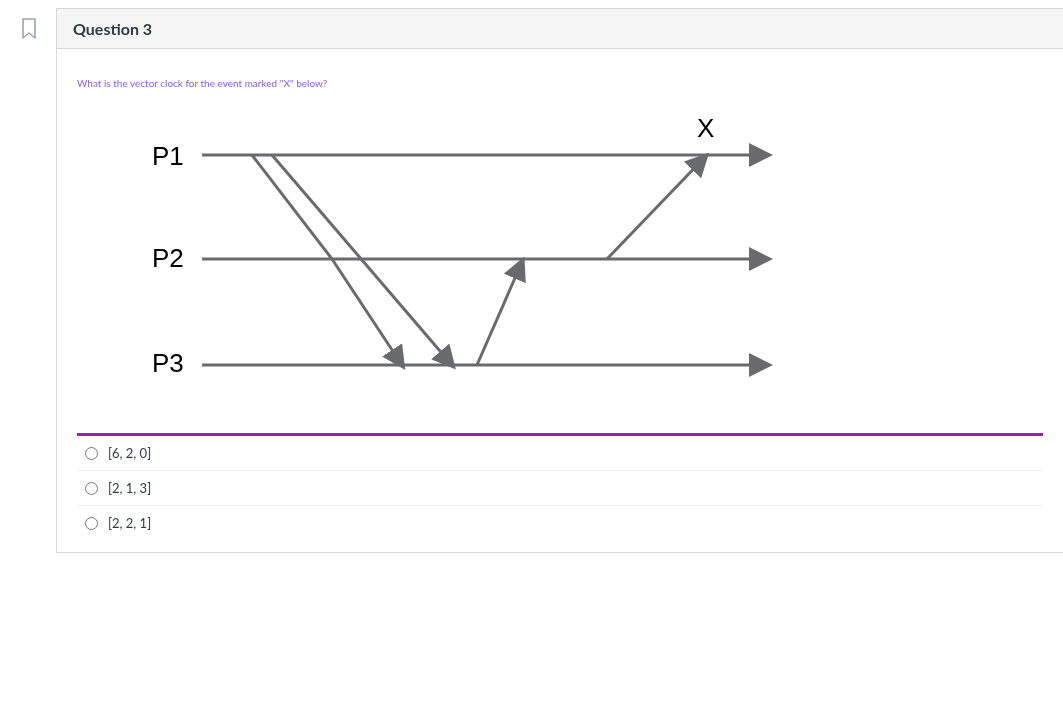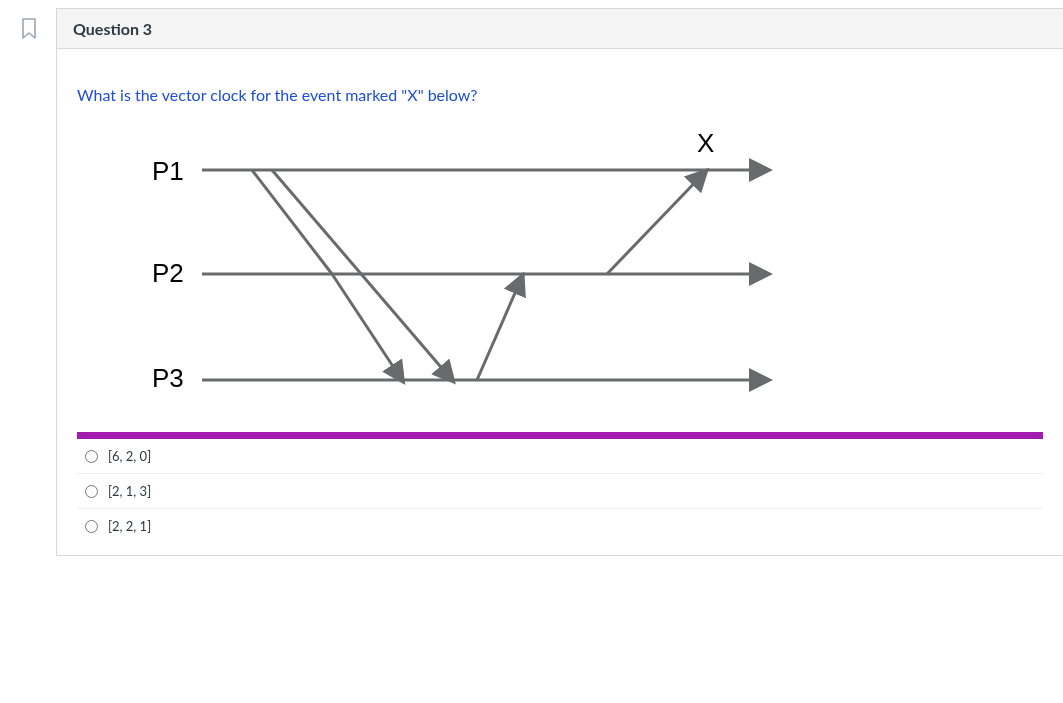--- a/index.html
+++ b/index.html
@@ -37,44 +37,45 @@
     padding: 10px 16px;
     font-weight: 700;
     font-size: 16px;
     color: #2d3b45;
   }
   .q-body {
     padding: 28px 20px 12px 20px;
     box-sizing: border-box;
   }
   .prompt {
-    font-size: 16px;
-    color: #1d4ed8;
-    margin: 8px 0 18px 0;
+    font-size: 10px;
+    color: #8b5cf6;
+    margin: 0 0 18px 0;
   }
   .diagram-wrap {
     padding: 0 0 20px 30px;
   }
   .diagram-svg {
     width: 680px;
     height: 290px;
     display: block;
   }
   .proc-label {
     font-family: Arial, sans-serif;
     font-size: 26px;
     fill: #000;
   }
   .x-label {
     font-family: Arial, sans-serif;
     font-size: 26px;
     fill: #000;
   }
   .answers {
-    border-top: 7px solid #a21caf;
+    border-top: 3px solid #a21caf;
+    margin-top: 16px;
   }
   .answer-row {
     display: flex;
     align-items: center;
     border-bottom: 1px solid #eee;
     padding: 9px 4px 9px 8px;
     font-size: 13px;
     color: #2d3b45;
   }
   .answer-row:last-child {

